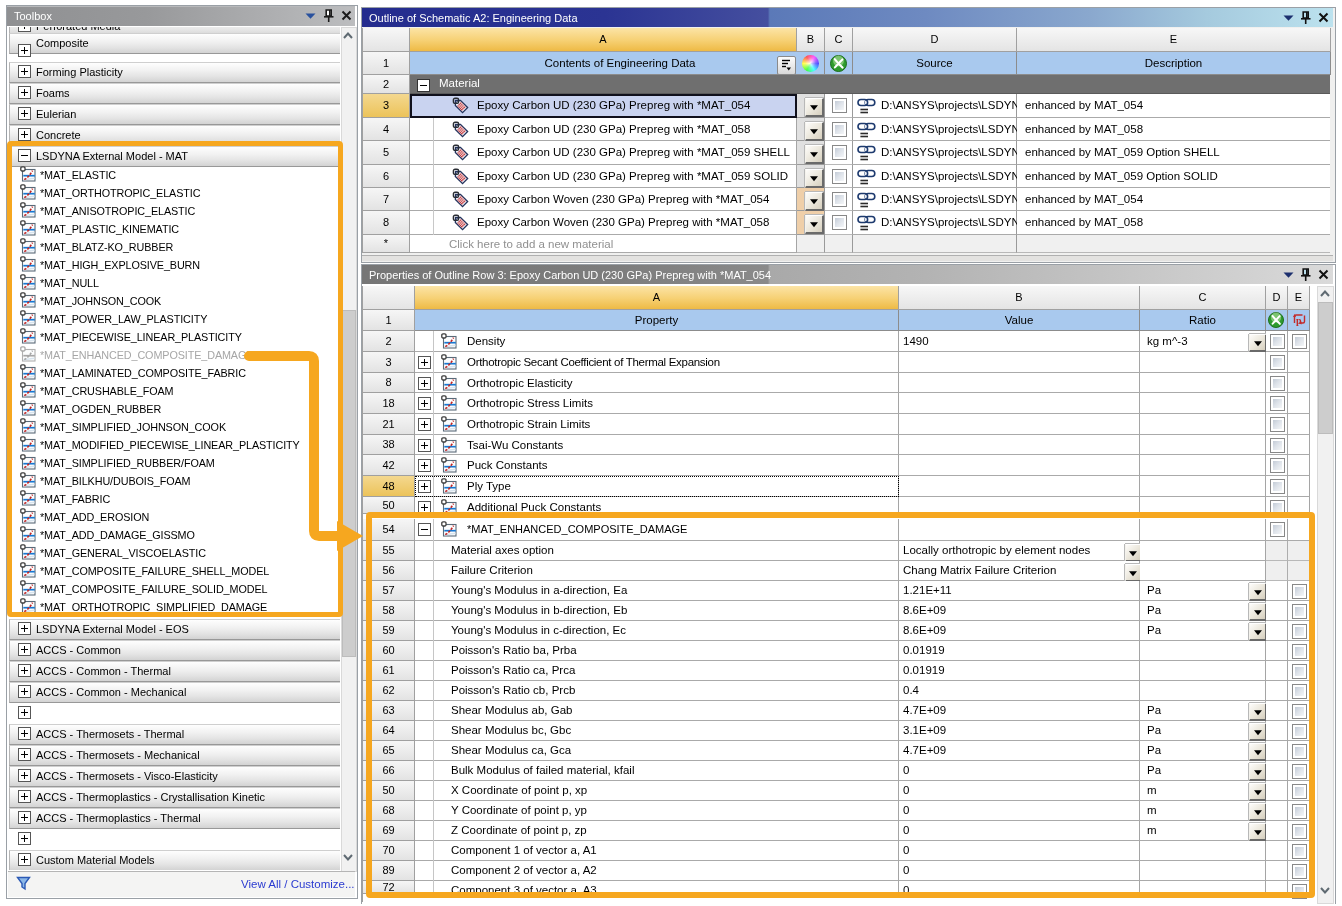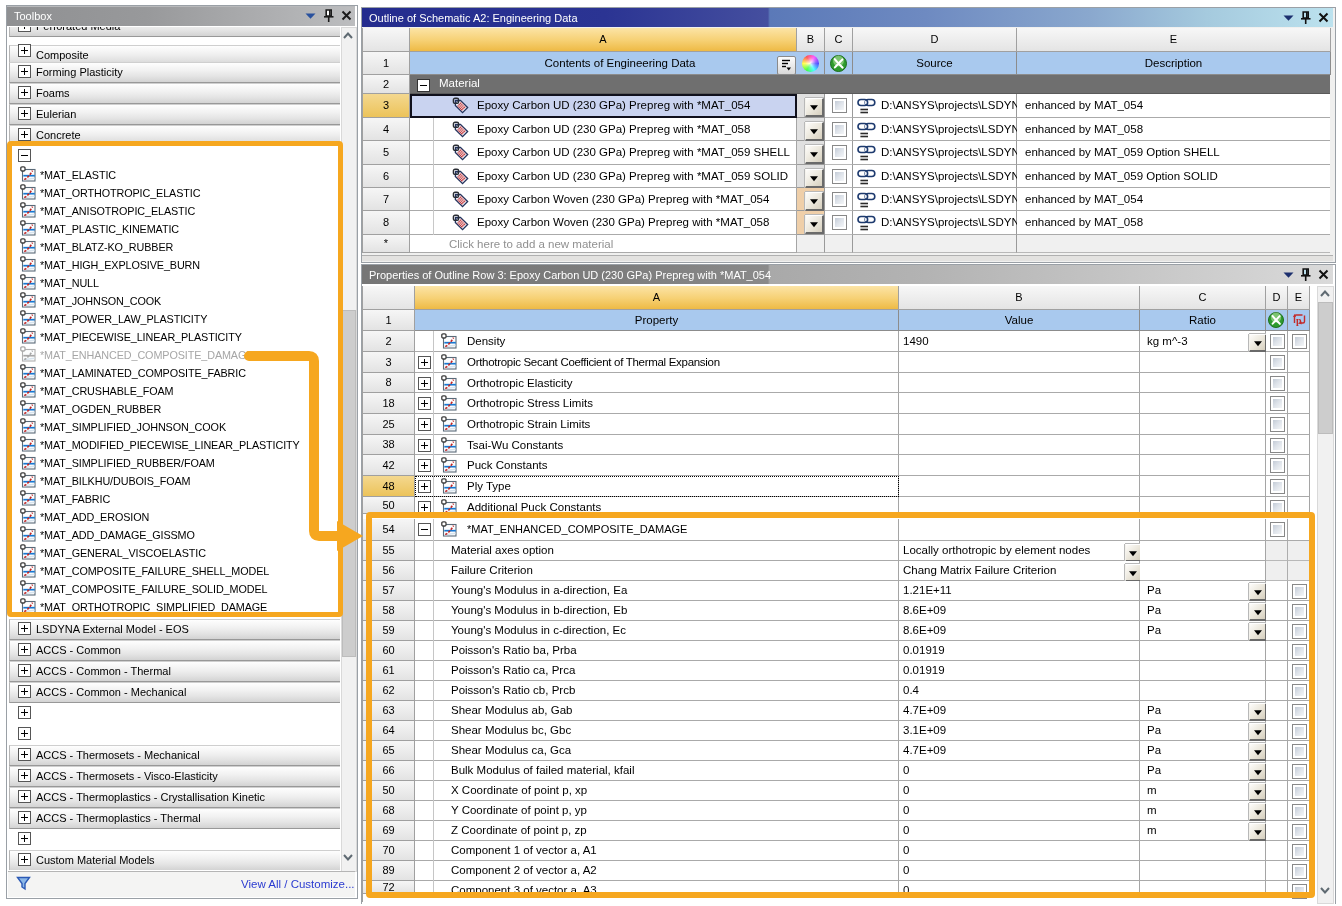--- a/index.html
+++ b/index.html
@@ -49,21 +49,21 @@
 <svg class="abs" style="left:341px;top:10px" width="11" height="11" viewBox="0 0 11 11">
     <path d="M1.5 1.5 L9.5 9.5 M9.5 1.5 L1.5 9.5" stroke="#1b1b1b" stroke-width="2"></path>
   </svg>
 <div class="abs" style="left:8px;top:27px;width:332px;height:843px;overflow:hidden;background:#fff">
 <div class="cat" style="left:1px;top:-11px">
       <span>Perforated Media</span>
     </div>
 <div class="pm" style="left:10px;top:-8px">
       <b></b>
     </div>
-<div class="cat" style="left:1px;top:18px">
+<div class="cat" style="left:1px;top:6px">
       <span>Composite</span>
     </div>
 <div class="pm" style="left:10px;top:17px">
       <i></i>
       <b></b>
     </div>
 <div class="cat" style="left:1px;top:35px">
       <span>Forming Plasticity</span>
     </div>
 <div class="pm" style="left:10px;top:38px">
@@ -84,20 +84,23 @@
       <i></i>
       <b></b>
     </div>
 <div class="cat" style="left:1px;top:98px">
       <span>Concrete</span>
     </div>
 <div class="pm" style="left:10px;top:101px">
       <i></i>
       <b></b>
     </div>
+<div class="cat" style="left:1px;top:119px">
+      <span>LSDYNA External Model - MAT</span>
+    </div>
 <div class="pm" style="left:10px;top:122px">
       <i></i>
     </div>
 <div class="cat" style="left:1px;top:592px">
       <span>LSDYNA External Model - EOS</span>
     </div>
 <div class="pm" style="left:10px;top:595px">
       <i></i>
       <b></b>
     </div>
@@ -118,20 +121,23 @@
 <div class="cat" style="left:1px;top:655px">
       <span>ACCS - Common - Mechanical</span>
     </div>
 <div class="pm" style="left:10px;top:658px">
       <i></i>
       <b></b>
     </div>
 <div class="pm" style="left:10px;top:679px">
       <i></i>
       <b></b>
+    </div>
+<div class="cat" style="left:1px;top:697px">
+      <span>ACCS - Thermosets - Thermal</span>
     </div>
 <div class="pm" style="left:10px;top:700px">
       <i></i>
       <b></b>
     </div>
 <div class="cat" style="left:1px;top:718px">
       <span>ACCS - Thermosets - Mechanical</span>
     </div>
 <div class="pm" style="left:10px;top:721px">
       <i></i>
@@ -740,21 +746,21 @@
 <path d="M4.2 13.5 C6.8 12.5 10 9.2 12.5 4.7" stroke="#c22727" stroke-width="1.6" fill="none" stroke-dasharray="2.4 1.4"></path>
 </svg>
 <div class="txt" style="left:467px;top:397px">Orthotropic Stress Limits</div>
 <div class="wcell" style="left:899px;top:393px;width:240px;height:20px;"></div>
 <div class="wcell" style="left:1140px;top:393px;width:125px;height:20px;"></div>
 <div class="wcell" style="left:1266px;top:393px;width:21px;height:20px;"></div>
 <div class="wcell" style="left:1288px;top:393px;width:21px;height:20px;"></div>
 <div class="cb" style="left:1270px;top:396px">
     <div style="position:absolute;left:2px;top:2px;width:9px;height:9px;background:linear-gradient(135deg,#c3cbd6 0%,#dde2e9 45%,#f4f6f8 100%)"></div>
   </div>
-<div class="rn" style="left:363px;top:414px;width:51px;height:20px;line-height:20px">25</div>
+<div class="rn" style="left:363px;top:414px;width:51px;height:20px;line-height:20px">21</div>
 <div class="wcell" style="left:415px;top:414px;width:483px;height:20px;"></div>
 <div class="pm" style="left:418px;top:418px">
     <i></i>
     <b></b>
   </div>
 <svg class="abs" style="left:441px;top:416px" width="16" height="16" viewBox="0 0 16 16">
 <rect x="2.5" y="3.5" width="12.5" height="11.5" fill="#fcfdfe" stroke="#5a6a78" stroke-width="1.1"></rect>
 <path d="M3.5 13.8 L14.5 12.2" stroke="#d8e4ee" stroke-width="1.6" fill="none"></path>
 <rect x="0.8" y="0.8" width="4.2" height="4.2" rx="1.2" fill="#fff" stroke="#3c3c3c" stroke-width="1.3"></rect>
 <line x1="3.3" y1="9.7" x2="14.8" y2="9.7" stroke="#1778d2" stroke-width="1.7"></line>

